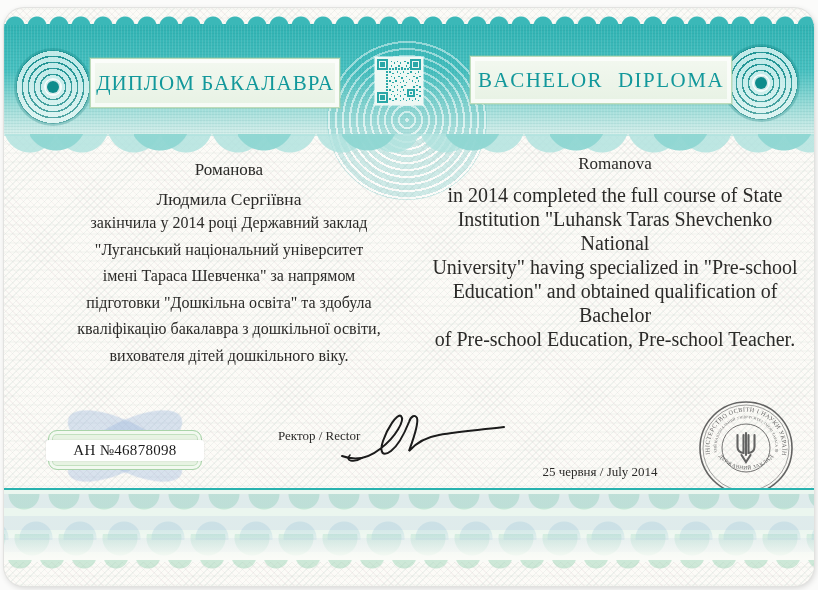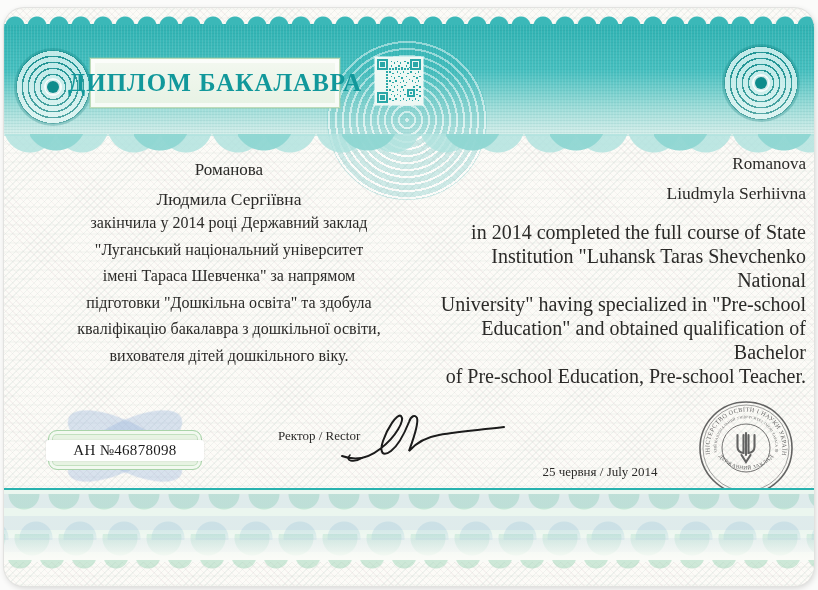--- a/index.html
+++ b/index.html
@@ -48,34 +48,34 @@
   .rosette.center{left:50%;top:16px;width:160px;height:160px;margin-left:-82px;opacity:.75;
     background:repeating-radial-gradient(circle at 50% 50%, rgba(255,255,255,.6) 0 2px, rgba(52,178,178,.30) 2px 7px);
     box-shadow:none;}
   .rosette.center::after{display:none;}
   .banner{position:absolute;display:flex;align-items:center;justify-content:center;z-index:3;
     background:linear-gradient(180deg,#f3f8f0,#e7f2e4);
     border:1px solid #bedcba;
     box-shadow:inset 0 0 0 4px rgba(255,255,255,.65), 0 0 0 1px rgba(160,200,160,.35);}
   .banner.uk{left:86px;top:34px;width:250px;height:50px;}
   .banner.en{right:82px;top:32px;width:262px;height:48px;}
-  .banner .t{font-weight:bold;font-size:25px;letter-spacing:1px;color:var(--title-teal);white-space:nowrap;}
+  .banner .t{font-weight:normal;font-size:21px;letter-spacing:1px;color:var(--title-teal);white-space:nowrap;}
   .banner.en .t{letter-spacing:1.5px;word-spacing:8px;}
   .qr{position:absolute;left:50%;top:33px;margin-left:-34px;width:48px;height:48px;z-index:3;
     background:#eef8f4;padding:2px;box-shadow:0 0 0 1px rgba(255,255,255,.5);}
   .qr svg{width:100%;height:100%;display:block;shape-rendering:crispEdges;}
   
   .col{position:absolute;text-align:center;}
   .col .surname{font-size:17px;margin-bottom:9px;}
   .col .given{font-size:17.5px;}
   .col .para{white-space:pre-line;}
   .col.uk{left:36px;top:152px;width:378px;}
   .col.uk .given{}
   .col.uk .para{font-size:16px;line-height:26.5px;}
-  .col.en{left:420px;top:146px;width:382px;text-align:right;}
+  .col.en{left:420px;top:146px;width:382px;}
   .col.en .given{margin-bottom:16px;}
   .col.en .para{font-size:20px;line-height:24px;}
   
   .serial-group{position:absolute;left:40px;top:396px;width:162px;height:84px;}
   .wing{position:absolute;left:50%;top:50%;width:126px;height:48px;margin:-24px 0 0 -63px;border-radius:50%;
     background:rgba(157,184,221,.38);filter:blur(.6px);}
   .wing.a{transform:rotate(27deg);}
   .wing.b{transform:rotate(-27deg);}
   .serial-frame{position:absolute;left:4px;top:26px;width:154px;height:40px;border-radius:9px;
     background:var(--serial-green-bg);border:1px solid var(--serial-green-border);
@@ -130,36 +130,38 @@
           <rect x="24" y="2" width="3" height="3"></rect>
         <rect x="0" y="22" width="7" height="7"></rect>
           <rect x="1" y="23" width="5" height="5" fill="#eef8f4"></rect>
           <rect x="2" y="24" width="3" height="3"></rect>
         <rect x="20" y="20" width="5" height="5"></rect>
           <rect x="21" y="21" width="3" height="3" fill="#eef8f4"></rect>
           <rect x="22" y="22" width="1" height="1"></rect>
       </svg>
     </div>
 
+    <div class="banner en">
+      <span class="t">BACHELOR DIPLOMA</span>
+    </div>
   </div>
 
   <div class="col uk">
     <div class="surname">Романова</div>
     <div class="given">Людмила Сергіївна</div>
     <div class="para">закінчила у 2014 році Державний заклад
 "Луганський національний університет
 імені Тараса Шевченка" за напрямом
 підготовки "Дошкільна освіта" та здобула
 кваліфікацію бакалавра з дошкільної освіти,
 вихователя дітей дошкільного віку.</div>
   </div>
 
   <div class="col en">
     <div class="surname">Romanova</div>
-    <div class="given">Liudmyla Serhiivna</div>
     <div class="para">in 2014 completed the full course of State
 Institution "Luhansk Taras Shevchenko National
 University" having specialized in "Pre-school
 Education" and obtained qualification of Bachelor
 of Pre-school Education, Pre-school Teacher.</div>
   </div>
 
   <div class="serial-group">
     <div class="wing a"></div>
     <div class="wing b"></div>

